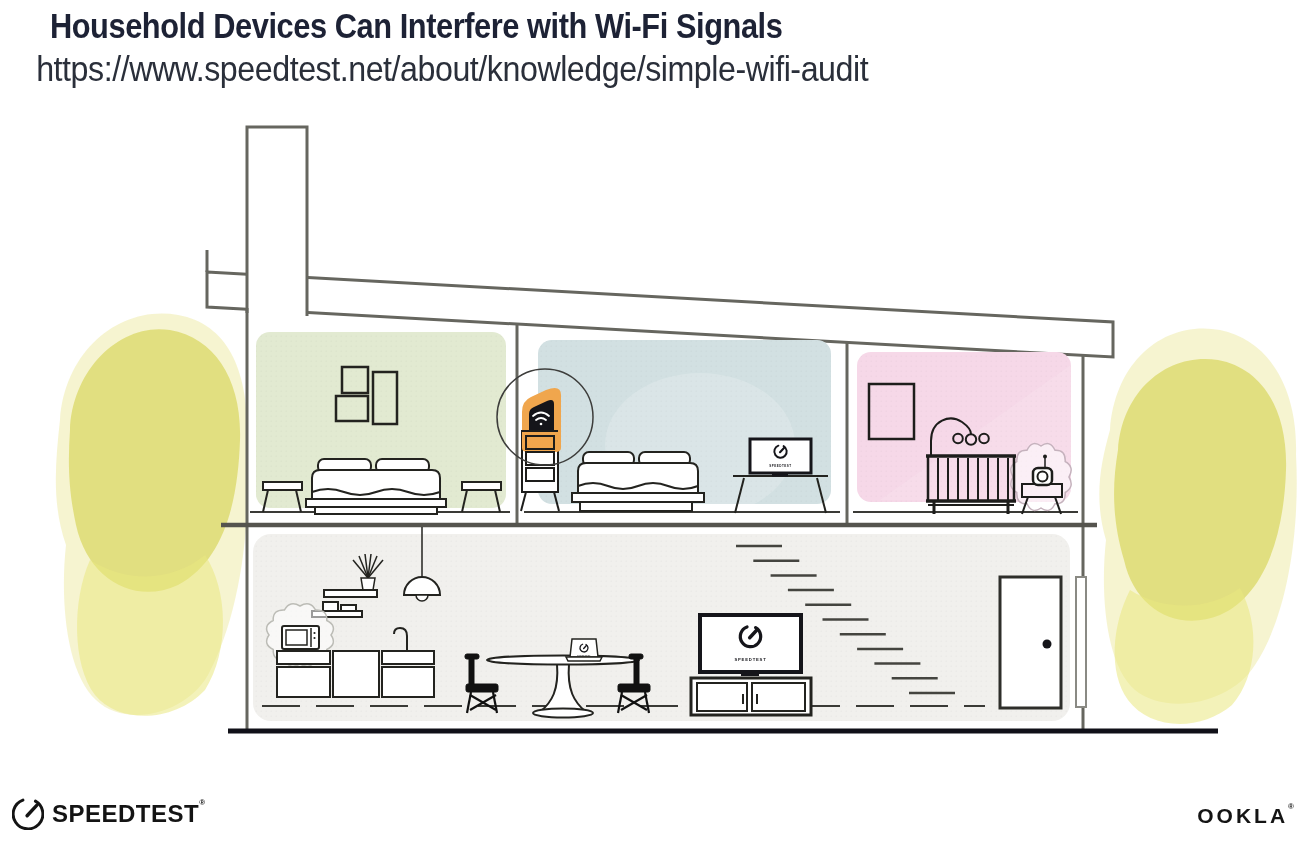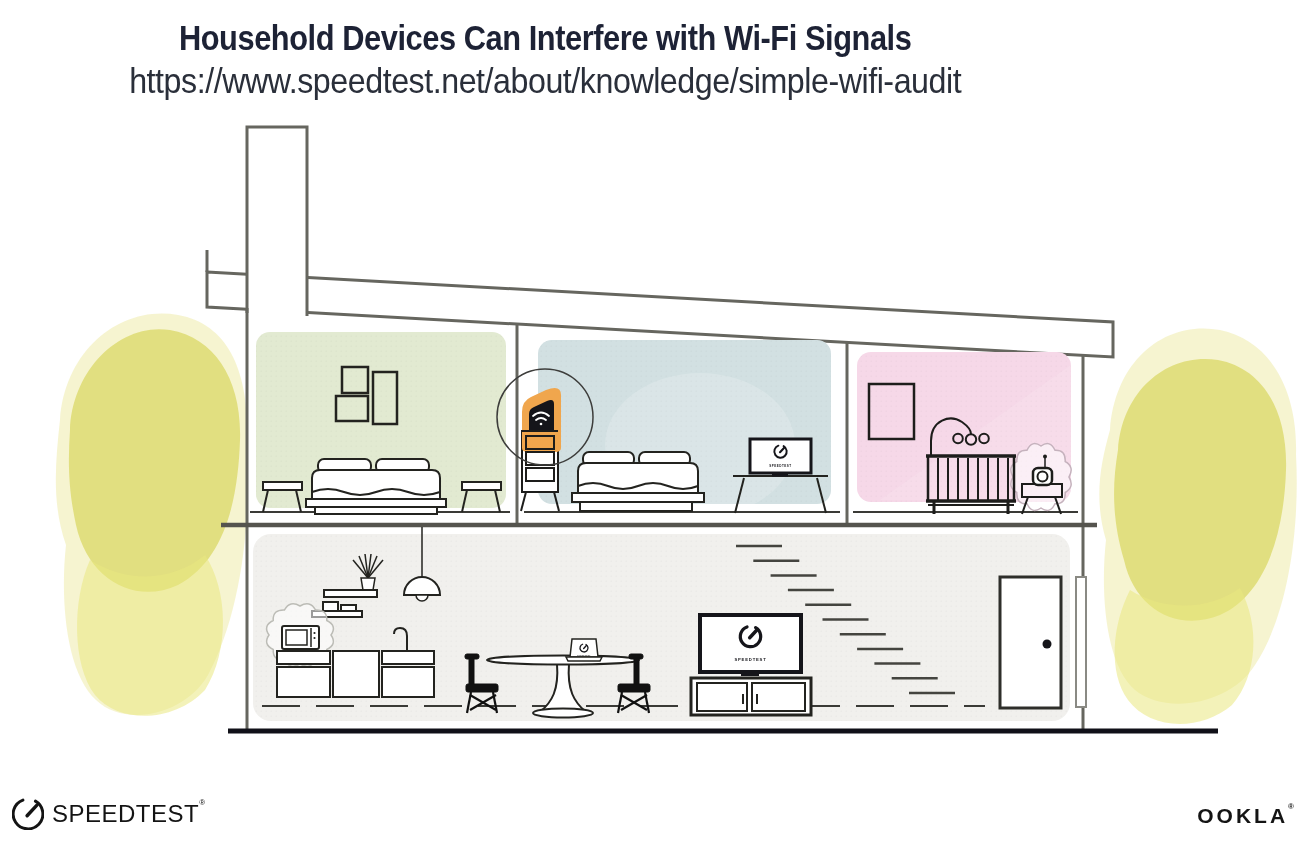--- a/index.html
+++ b/index.html
@@ -1,24 +1,24 @@
 <!DOCTYPE html>
 <html><head>
 <meta charset="utf-8">
 <style>
   html,body{margin:0;padding:0;background:#ffffff;width:1308px;height:861px;
     font-family:"Liberation Sans",sans-serif;overflow:hidden;position:relative;}
-  .header{position:absolute;top:18px;left:0;width:1091px;text-align:center;}
+  .header{position:absolute;top:6px;left:0;width:1091px;text-align:left;}
   .title{display:inline-block;margin:0;font-size:35px;font-weight:700;color:#1d2235;
     letter-spacing:-0.5px;transform:scaleX(.88);transform-origin:center;line-height:40px;}
   .url{display:inline-block;margin:4px 0 0 0;font-size:35px;font-weight:400;color:#2a2f3a;
     letter-spacing:-0.5px;transform:scaleX(.92);transform-origin:center;line-height:38px;}
   .illustration{position:absolute;top:0;left:0;}
   .footer-left{position:absolute;left:12px;top:798px;display:flex;align-items:center;gap:8px;}
-  .st-word{font-size:24px;font-weight:400;letter-spacing:.5px;color:#141414;}
+  .st-word{font-size:24px;font-weight:700;letter-spacing:.5px;color:#141414;}
   .reg{font-size:8px;vertical-align:top;position:relative;top:-2px;color:#141414;}
   .footer-right{position:absolute;right:11px;top:804px;margin-left:20px;}
   .ookla-word{font-size:21px;font-weight:700;letter-spacing:3px;color:#141414;}
   svg text{font-family:"Liberation Sans",sans-serif;}
 </style>
 </head>
 <body>
 
 <svg class="illustration" width="1308" height="861" viewBox="0 0 1308 861">
   <defs>

